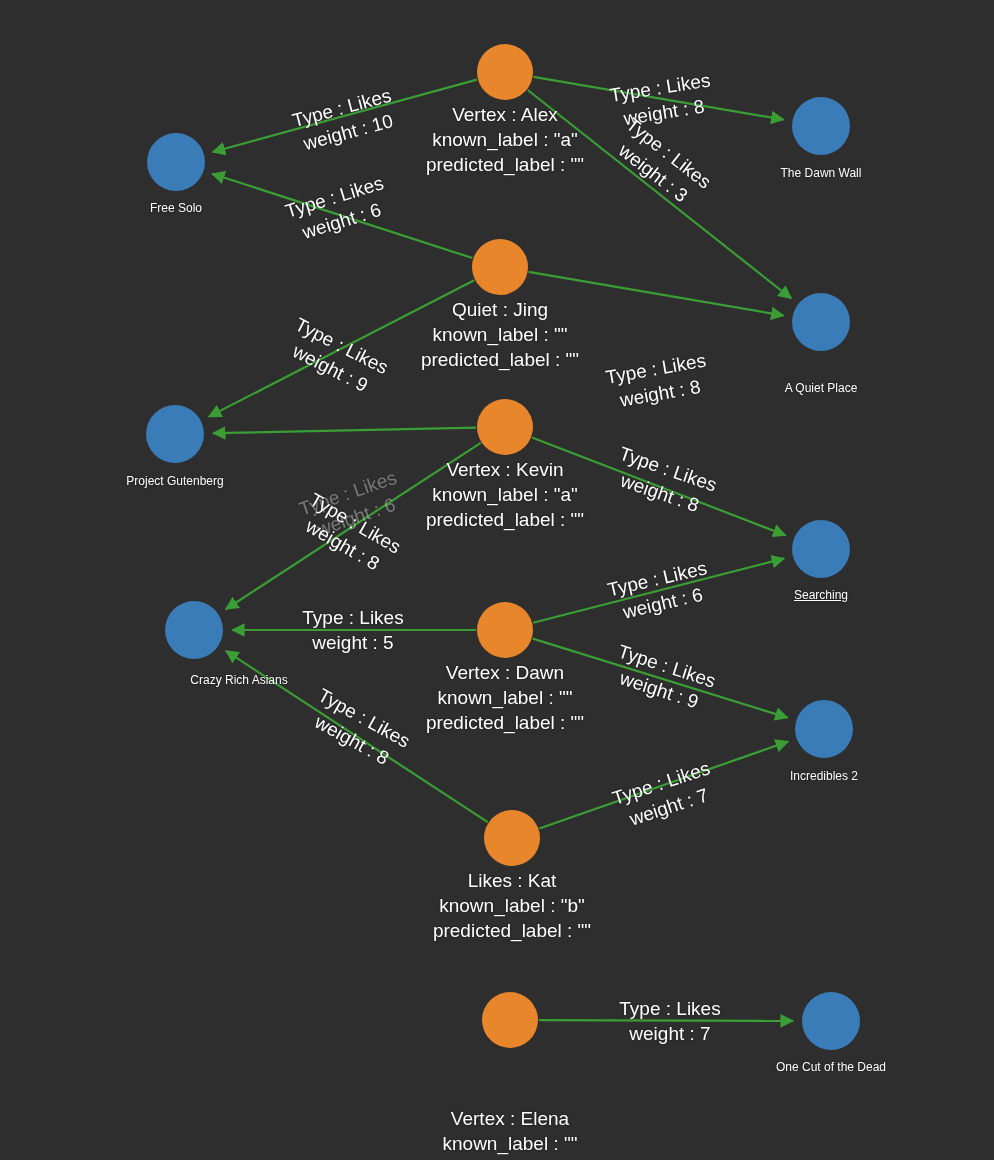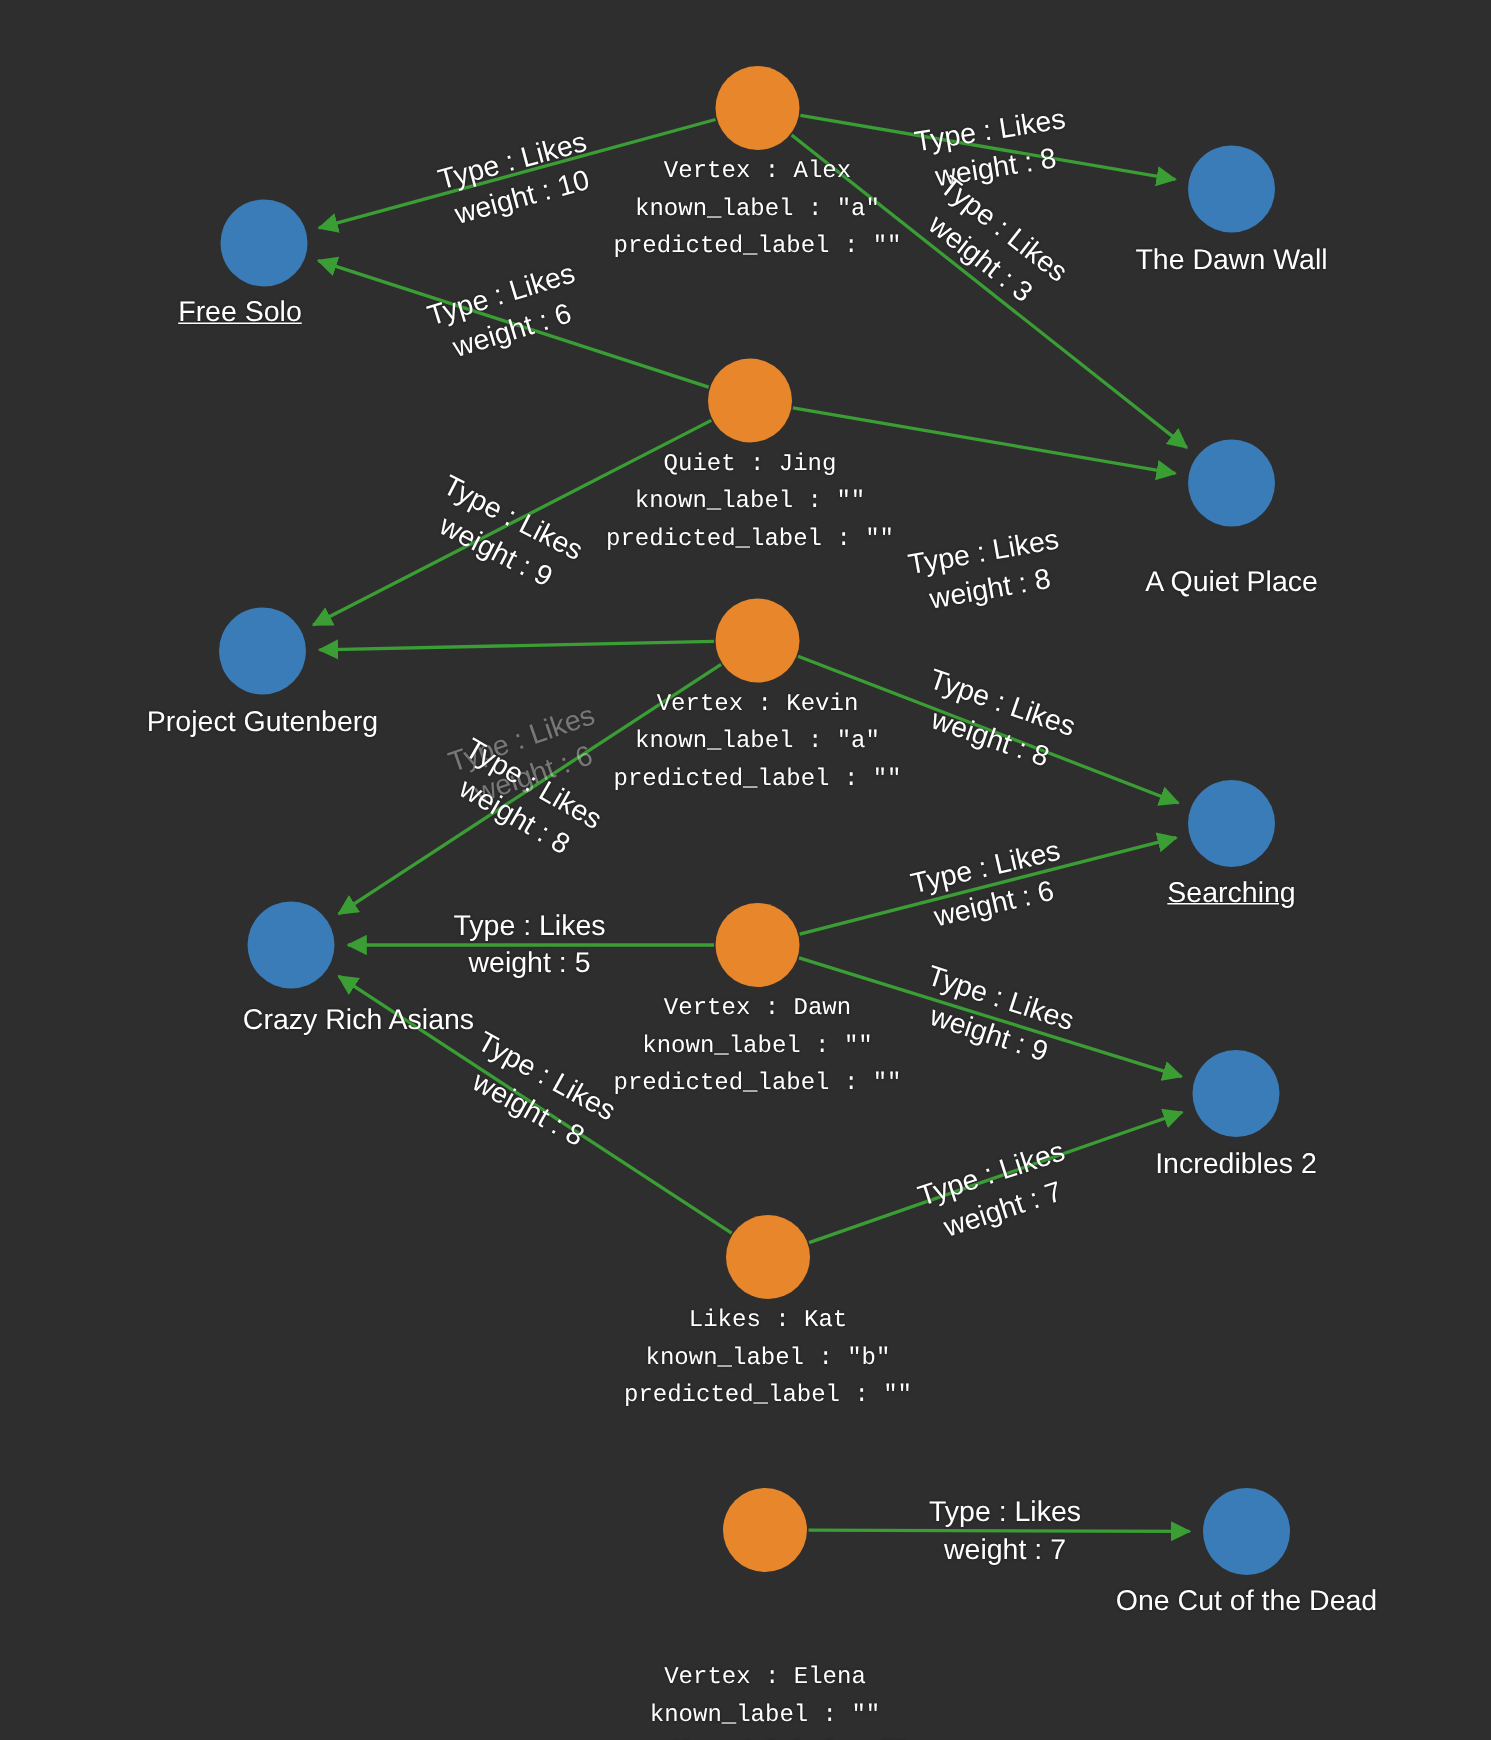--- a/index.html
+++ b/index.html
@@ -24,22 +24,22 @@
     position:absolute;
     color:#ffffff;
     font-size:19px;
     line-height:25px;
     text-align:center;
     white-space:pre;
     transform:translate(-50%,0);
     pointer-events:none;
     text-shadow:0 0 2px rgba(0,0,0,.55);
   }
-  .node-label.person{font-size:16px;font-family:Liberation Mono, monospace;}
-  .node-label.movie{font-size:19px;}
+  .node-label.person{font-size:19px;}
+  .node-label.movie{font-size:12px;}
   .edge-label{
     position:absolute;
     color:#ffffff;
     font-size:19px;
     line-height:25px;
     text-align:center;
     white-space:pre;
     transform-origin:50% 50%;
     pointer-events:none;
     text-shadow:0 0 2px rgba(0,0,0,.5);
@@ -117,21 +117,21 @@
 predicted_label : ""</div>
       <div class="node-label person" style="left: 505px; top: 660px;">Vertex : Dawn
 known_label : ""
 predicted_label : ""</div>
       <div class="node-label person" style="left: 512px; top: 868px;">Likes : Kat
 known_label : "b"
 predicted_label : ""</div>
       <div class="node-label person" style="left: 510px; top: 1106px;">Vertex : Elena
 known_label : ""
 predicted_label : ""</div>
-      <div class="node-label movie" style="left: 160px; top: 196px; text-decoration: underline;">Free Solo</div>
+      <div class="node-label movie" style="left: 176px; top: 196px;">Free Solo</div>
       <div class="node-label movie" style="left: 821px; top: 161px;">The Dawn Wall</div>
       <div class="node-label movie" style="left: 821px; top: 376px;">A Quiet Place</div>
       <div class="node-label movie" style="left: 175px; top: 469px;">Project Gutenberg</div>
       <div class="node-label movie" style="left: 821px; top: 583px; text-decoration: underline;">Searching</div>
       <div class="node-label movie" style="left: 194px; top: 668px; margin-left: 45px;">Crazy Rich Asians</div>
       <div class="node-label movie" style="left: 824px; top: 764px;">Incredibles 2</div>
       <div class="node-label movie" style="left: 831px; top: 1055px;">One Cut of the Dead</div>
       <div class="edge-label" style="left: 345px; top: 120px; transform: translate(-50%, -50%) rotate(-15deg);"><span class="l1">Type : Likes</span><span class="l2">weight : 10</span></div>
       <div class="edge-label" style="left: 662px; top: 100px; transform: translate(-50%, -50%) rotate(-9deg);"><span class="l1">Type : Likes</span><span class="l2">weight : 8</span></div>
       <div class="edge-label" style="left: 661px; top: 163px; transform: translate(-50%, -50%) rotate(38deg);"><span class="l1">Type : Likes</span><span class="l2">weight : 3</span></div>

